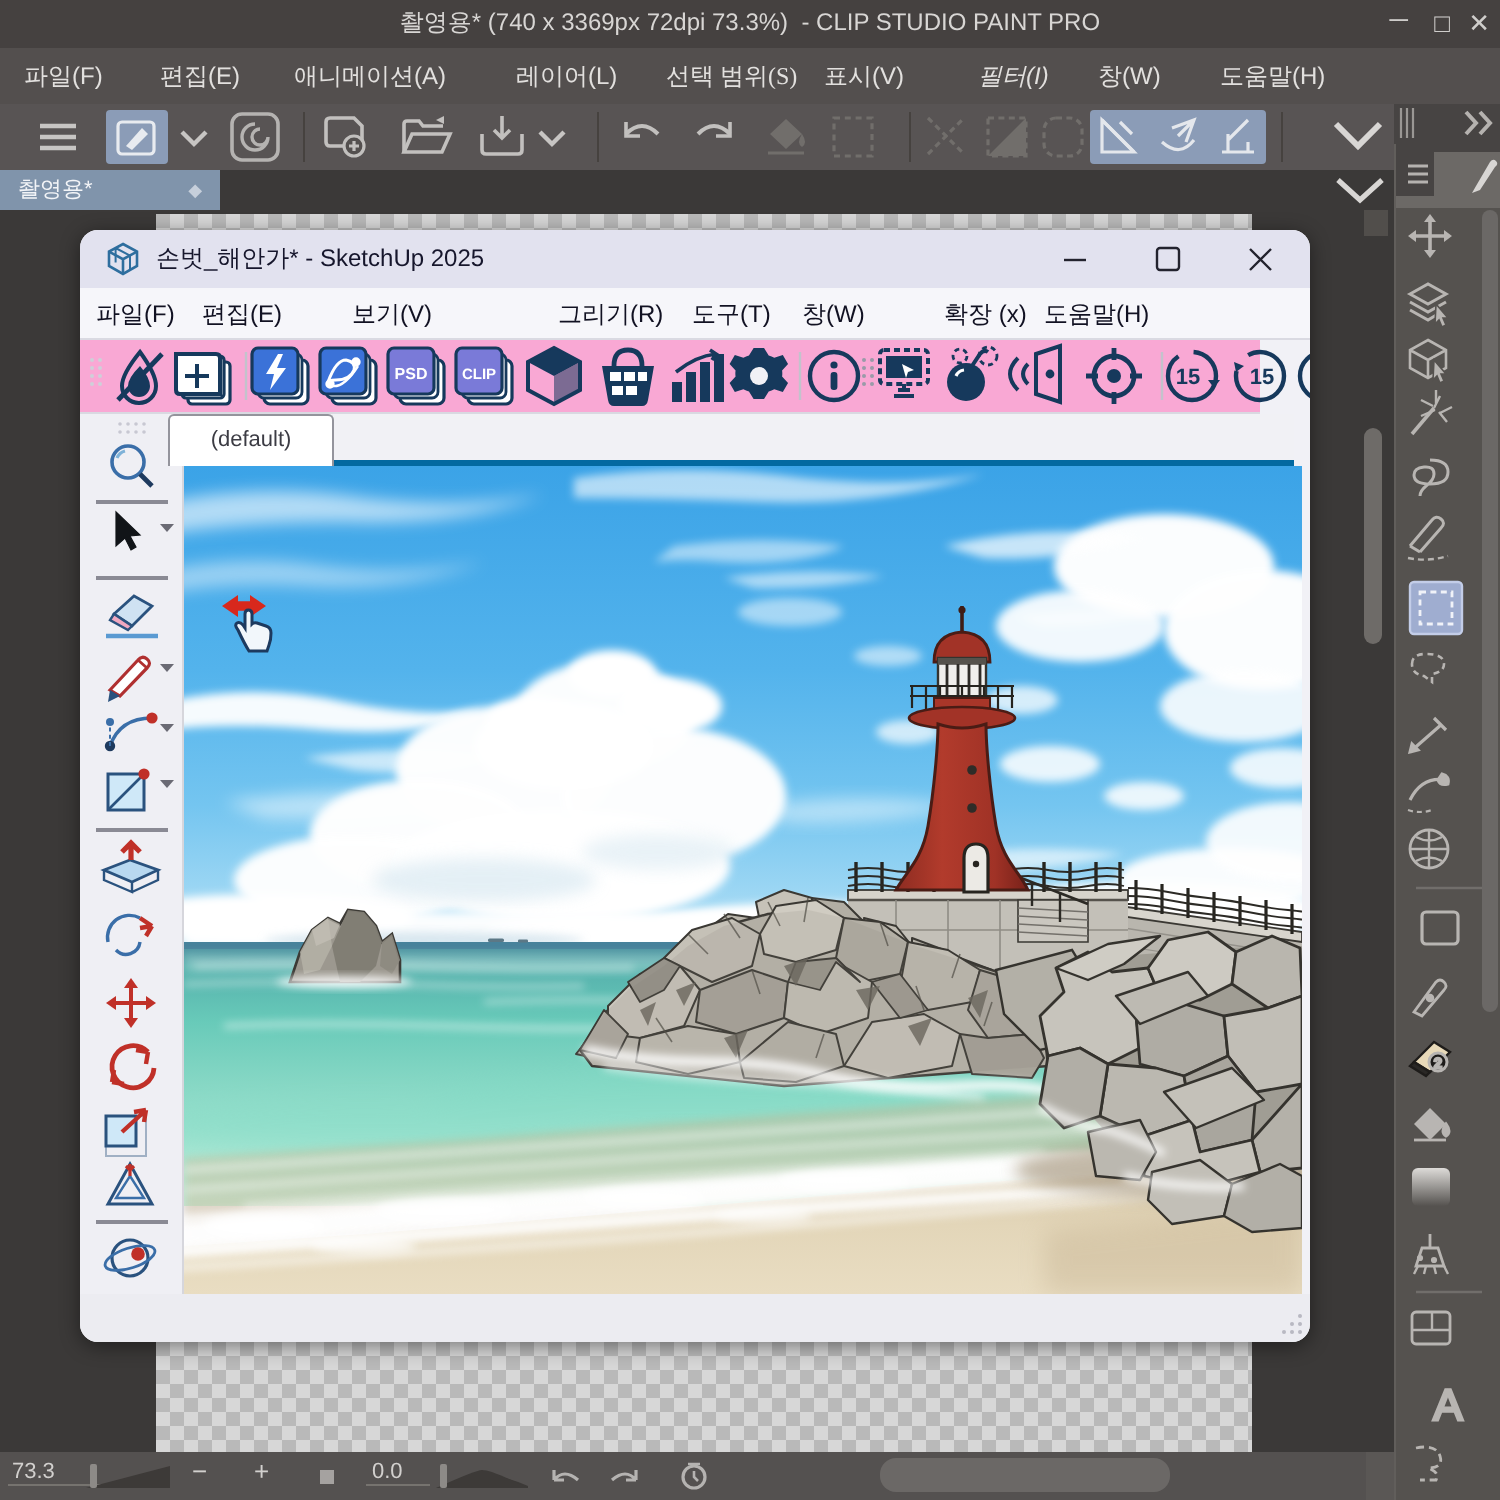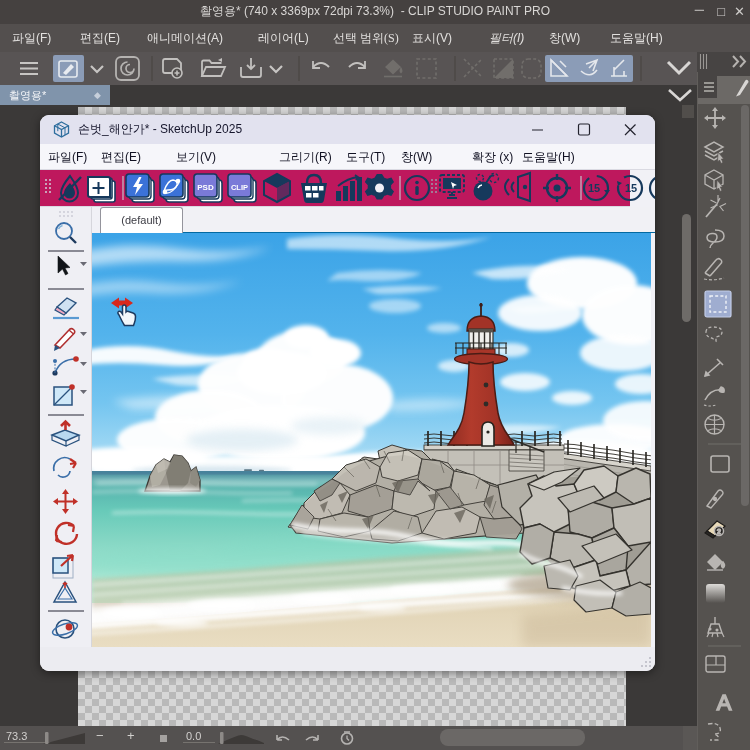--- a/index.html
+++ b/index.html
@@ -32,26 +32,26 @@
   #hthumb{position:absolute;left:440px;top:3px;width:145px;height:17px;background:#6b6866;border-radius:8px;}
   .fld{position:absolute;top:16px;height:1px;background:#76736f;}
   
   #su{left:40px;top:115px;width:615px;height:556px;background:#f1f1f6;border-radius:9px;
     overflow:hidden;box-shadow:0 2px 10px rgba(0,0,0,.45);}
   #su-title{position:absolute;left:0;top:0;width:615px;height:29px;background:#e2e2ef;
     font-size:12px;color:#16162c;line-height:29px;}
   #su-menu{position:absolute;left:0;top:29px;width:615px;height:26px;background:#f6f6fa;
     border-bottom:1px solid #dadae2;font-size:12px;color:#111122;line-height:26px;box-sizing:border-box;}
   #su-menu span{position:absolute;top:0;}
-  #su-tools{position:absolute;left:0;top:55px;width:590px;height:37px;background:#be185d;
+  #su-tools{position:absolute;left:0;top:55px;width:590px;height:37px;background:#f9a8d4;
     border-bottom:1px solid #d9d9e1;box-sizing:border-box;}
   #su-left{position:absolute;left:0;top:92px;width:52px;height:440px;background:#efeff4;
     border-right:1px solid #d6d6dc;box-sizing:border-box;}
-  #su-tabstrip{position:absolute;left:60px;top:92px;width:563px;height:26px;background:#f1f1f5;
-    border-bottom:1px solid #0369a1;box-sizing:border-box;}
+  #su-tabstrip{position:absolute;left:44px;top:92px;width:563px;height:26px;background:#f1f1f5;
+    border-bottom:3px solid #0369a1;box-sizing:border-box;}
   #su-tab{position:absolute;left:0px;top:0px;width:83px;height:26px;background:#ffffff;
     border:1px solid #94949c;border-bottom:none;box-sizing:border-box;font-size:11px;color:#3c3c44;
     text-align:center;line-height:25px;border-radius:3px 3px 0 0;}
   #scene{position:absolute;left:52px;top:118px;width:559px;height:414px;}
   #su-foot{position:absolute;left:0;top:532px;width:615px;height:24px;background:#ececf1;}
 </style>
 </head>
 <body>
 <div class="abs" id="cliptitle">촬영용* (740 x 3369px 72dpi 73.3%)&nbsp; - CLIP STUDIO PAINT PRO
   <span class="ctr" style="right:46px;top:-2px;">─</span>

